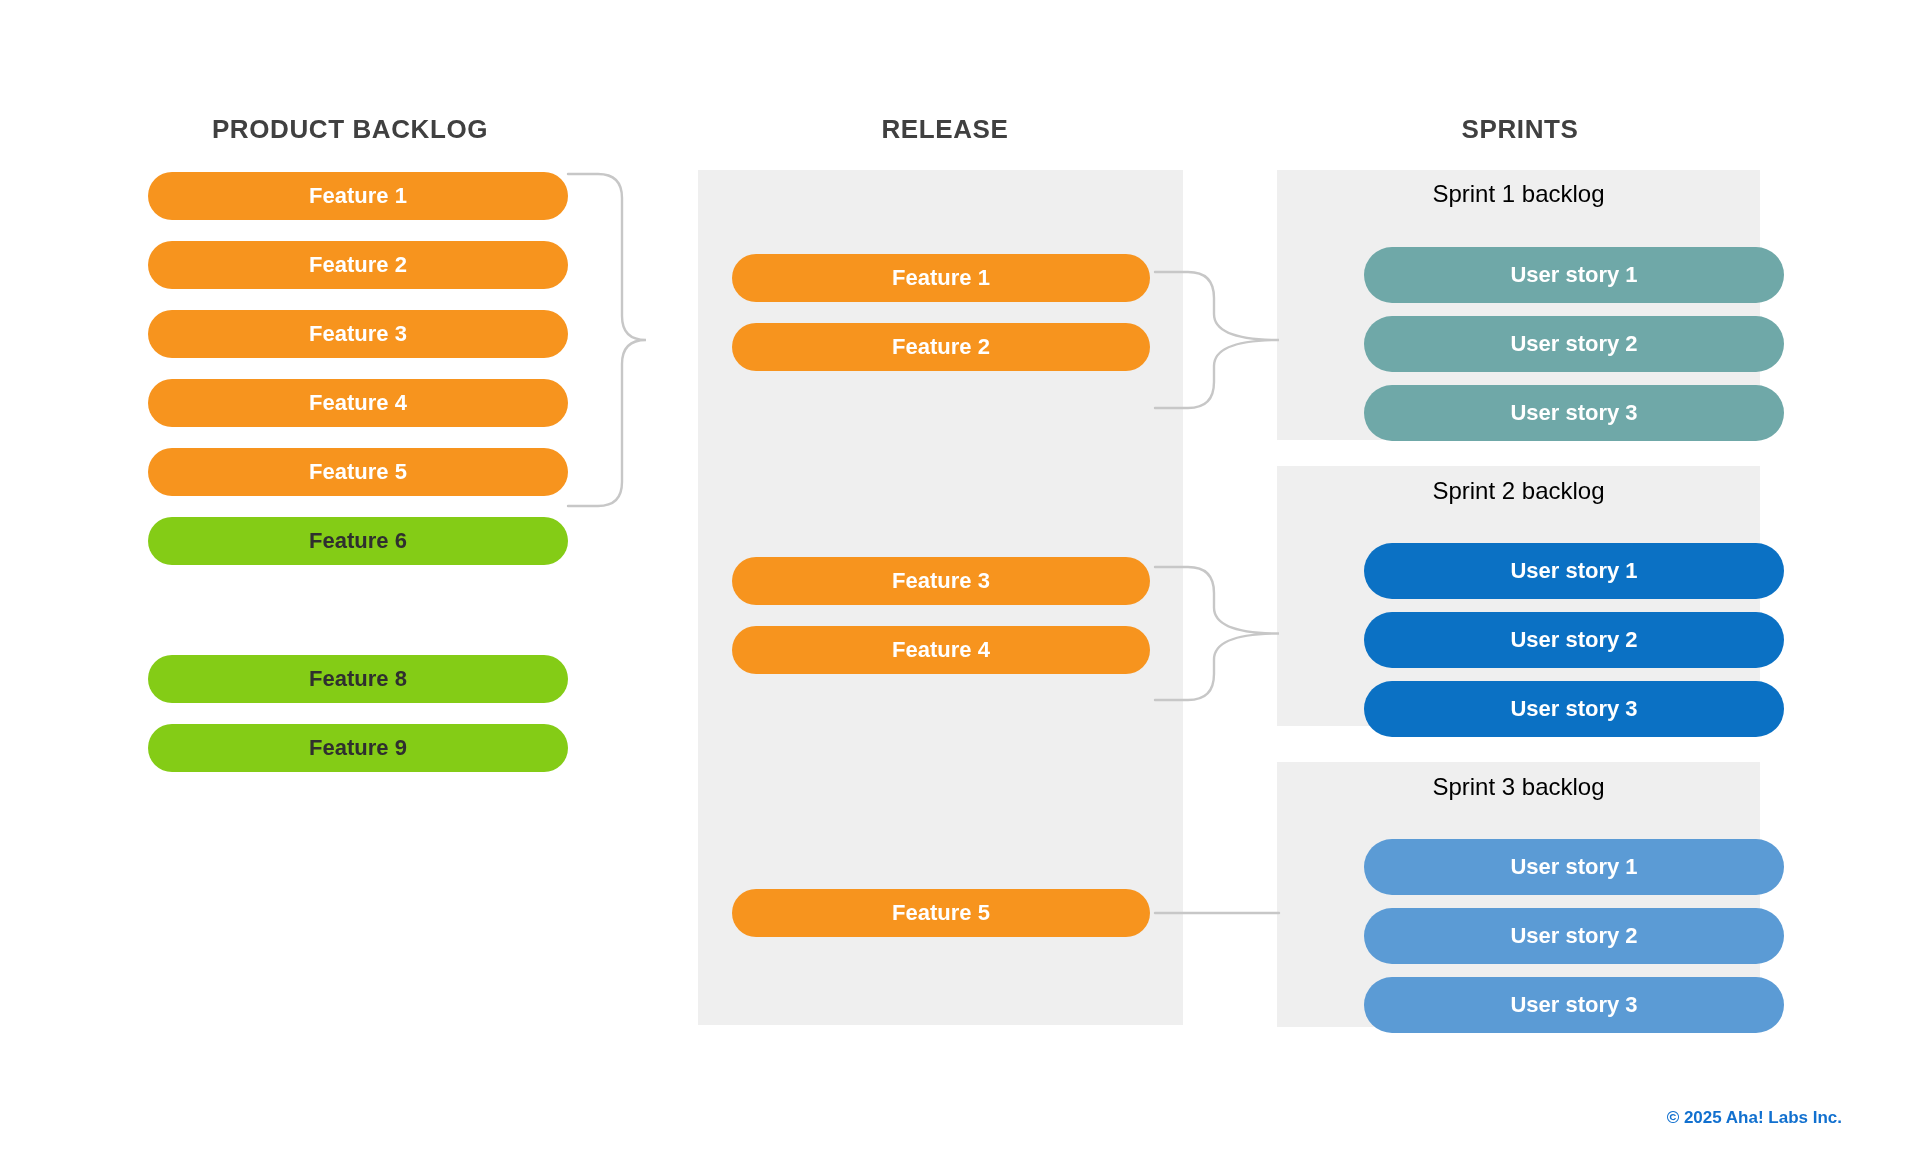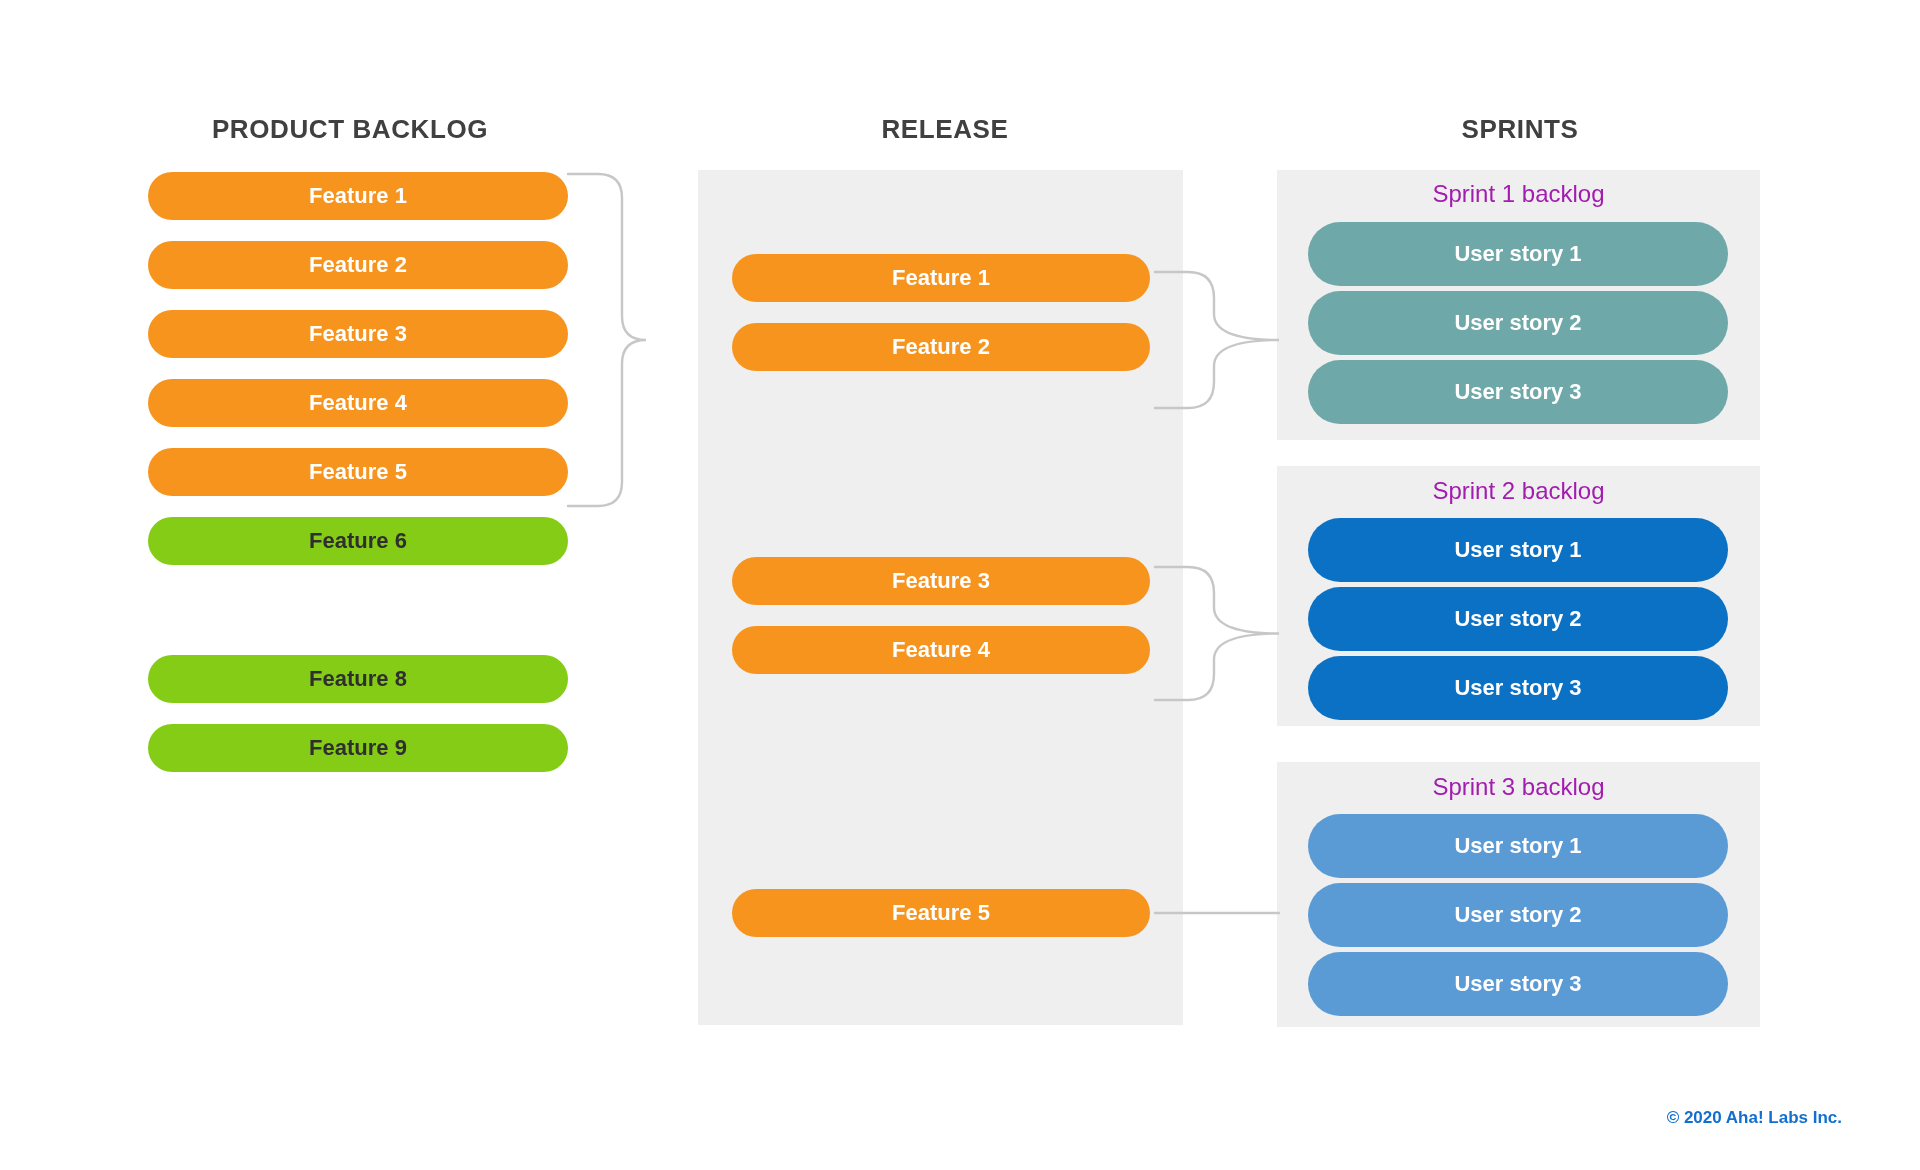--- a/index.html
+++ b/index.html
@@ -88,28 +88,29 @@
     left: 1277px;
     width: 483px;
     background: #efefef;
   }
   .sprint-heading {
     position: absolute;
     left: 1277px;
     width: 483px;
     text-align: center;
     font-size: 24px;
-    color: #a21caf;
+    color: #000000;
     white-space: nowrap;
   }
   .story-pill {
-    left: 1308px;
+    left: 1364px;
     width: 420px;
-    height: 64px;
+    height: 56px;
     color: #ffffff;
+    margin-top: 25px;
   }
 
   
   #connectors {
     position: absolute;
     left: 0; top: 0;
     width: 1920px;
     height: 1170px;
     pointer-events: none;
   }
@@ -229,15 +230,15 @@
              Q 622 340 622 364
              L 622 482
              Q 622 506 598 506
              L 568 506"></path>
 
     <line x1="1155" y1="913" x2="1279" y2="913"></line>
   <path d="M 1155 272 L 1188 272 Q 1214 272 1214 298 L 1214 314 Q 1214 340 1279 340 Q 1214 340 1214 366 L 1214 382 Q 1214 408 1188 408 L 1155 408"></path>
       <path d="M 1155 567 L 1188 567 Q 1214 567 1214 593 L 1214 607.5 Q 1214 633.5 1279 633.5 Q 1214 633.5 1214 659.5 L 1214 674 Q 1214 700 1188 700 L 1155 700"></path>
     </svg>
 
-  <div id="copyright">© 2020 Aha! Labs Inc.</div>
+  <div id="copyright">© 2025 Aha! Labs Inc.</div>
 
 </div>
 
 </body></html>

